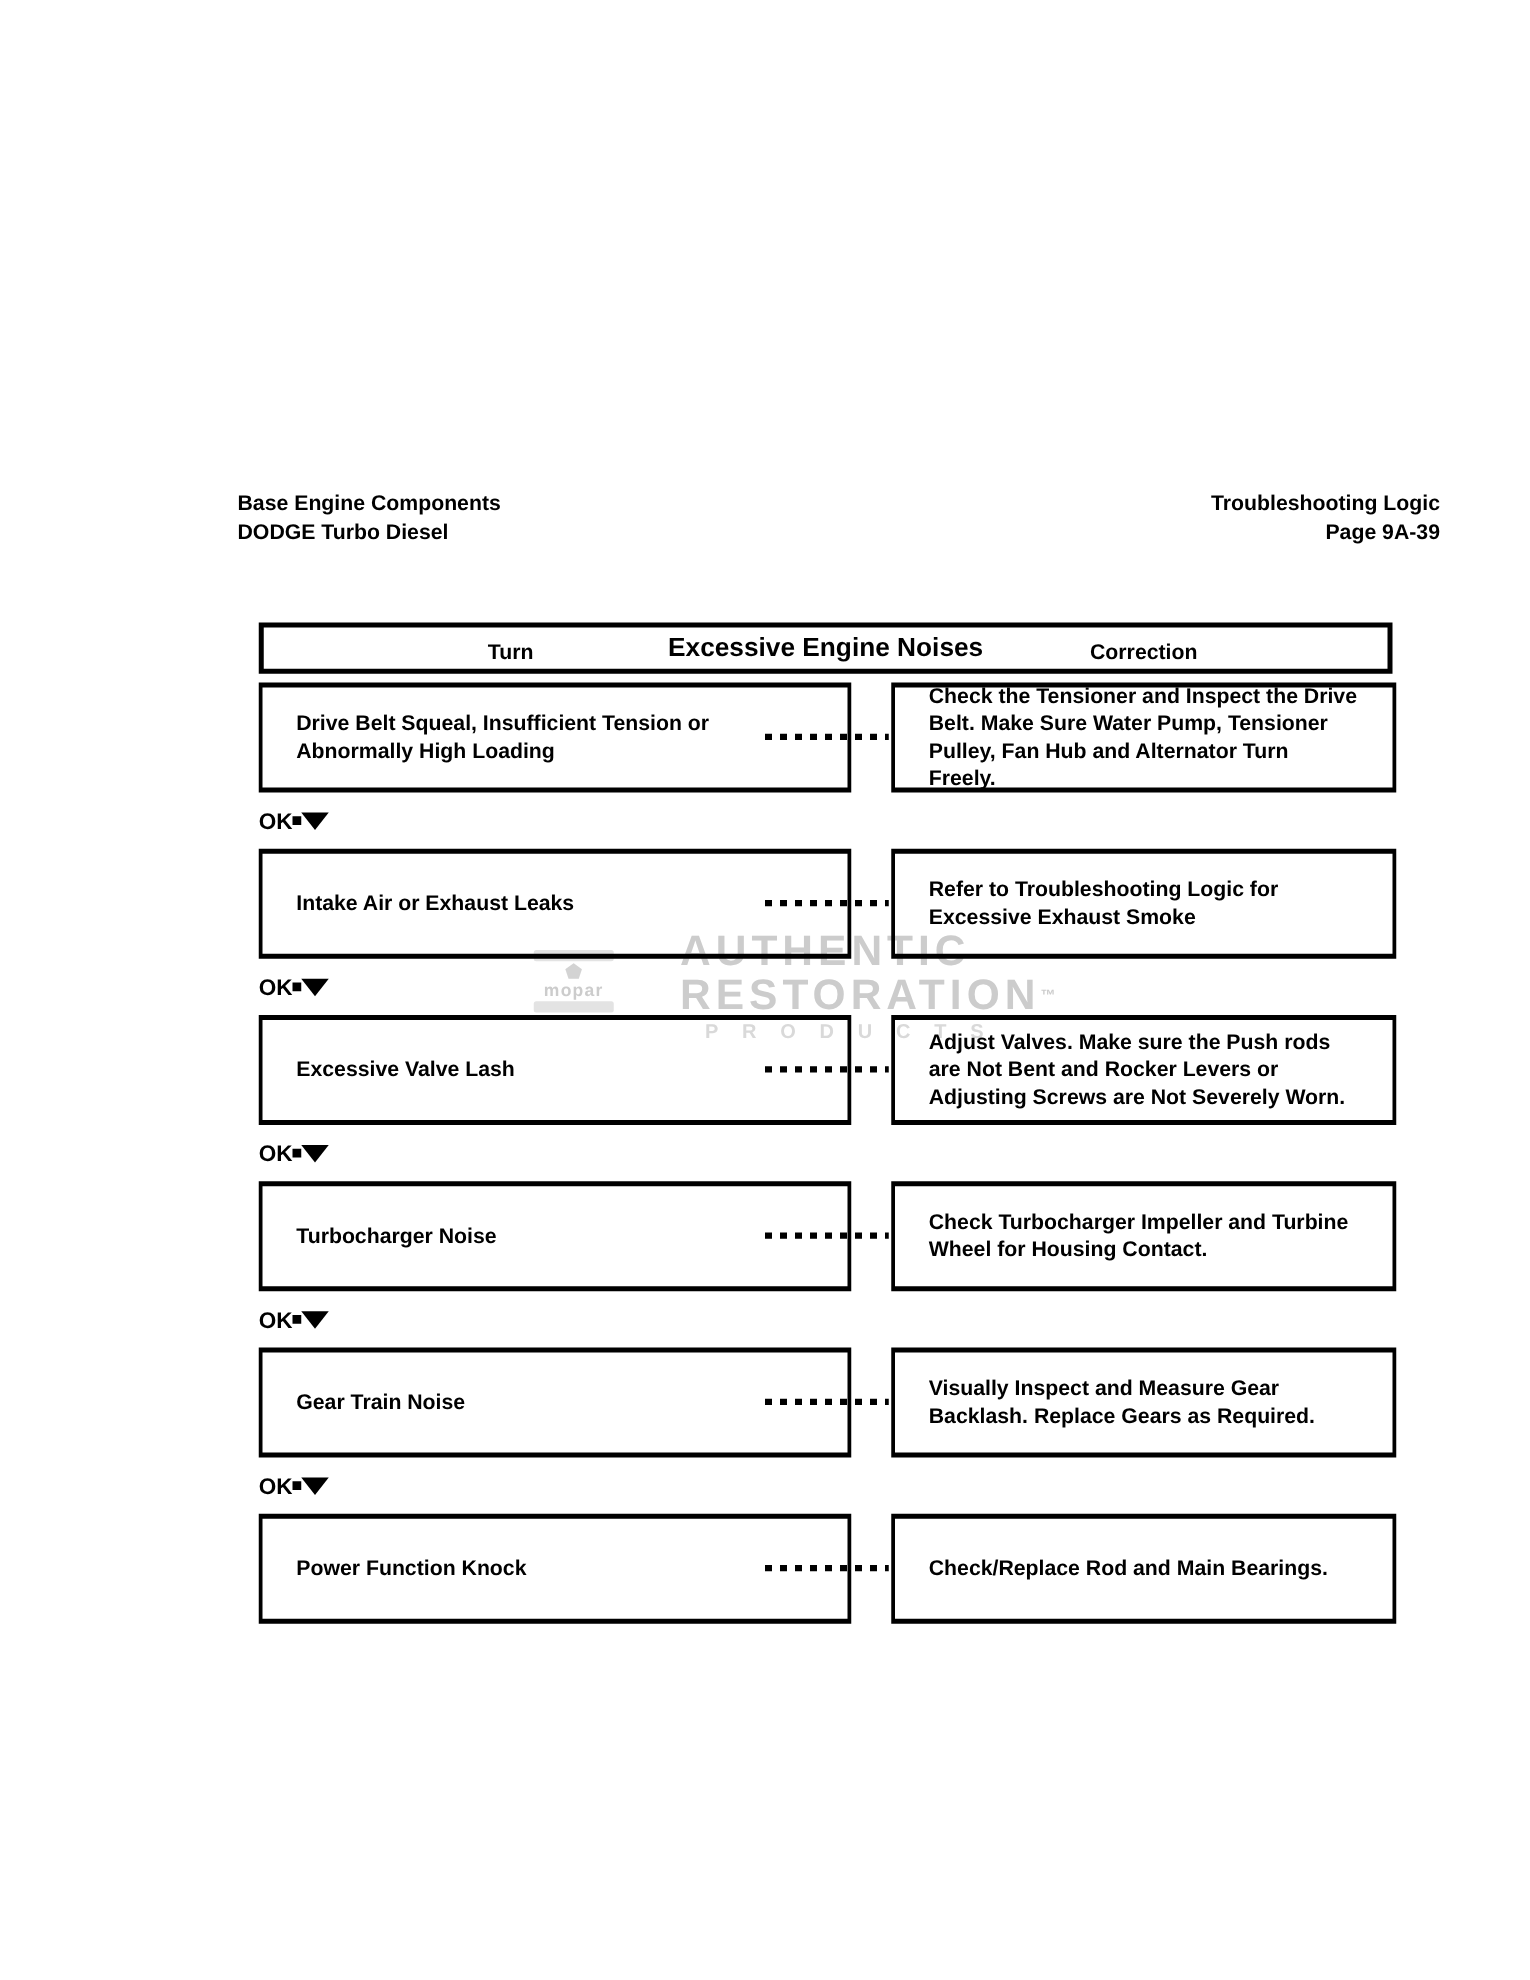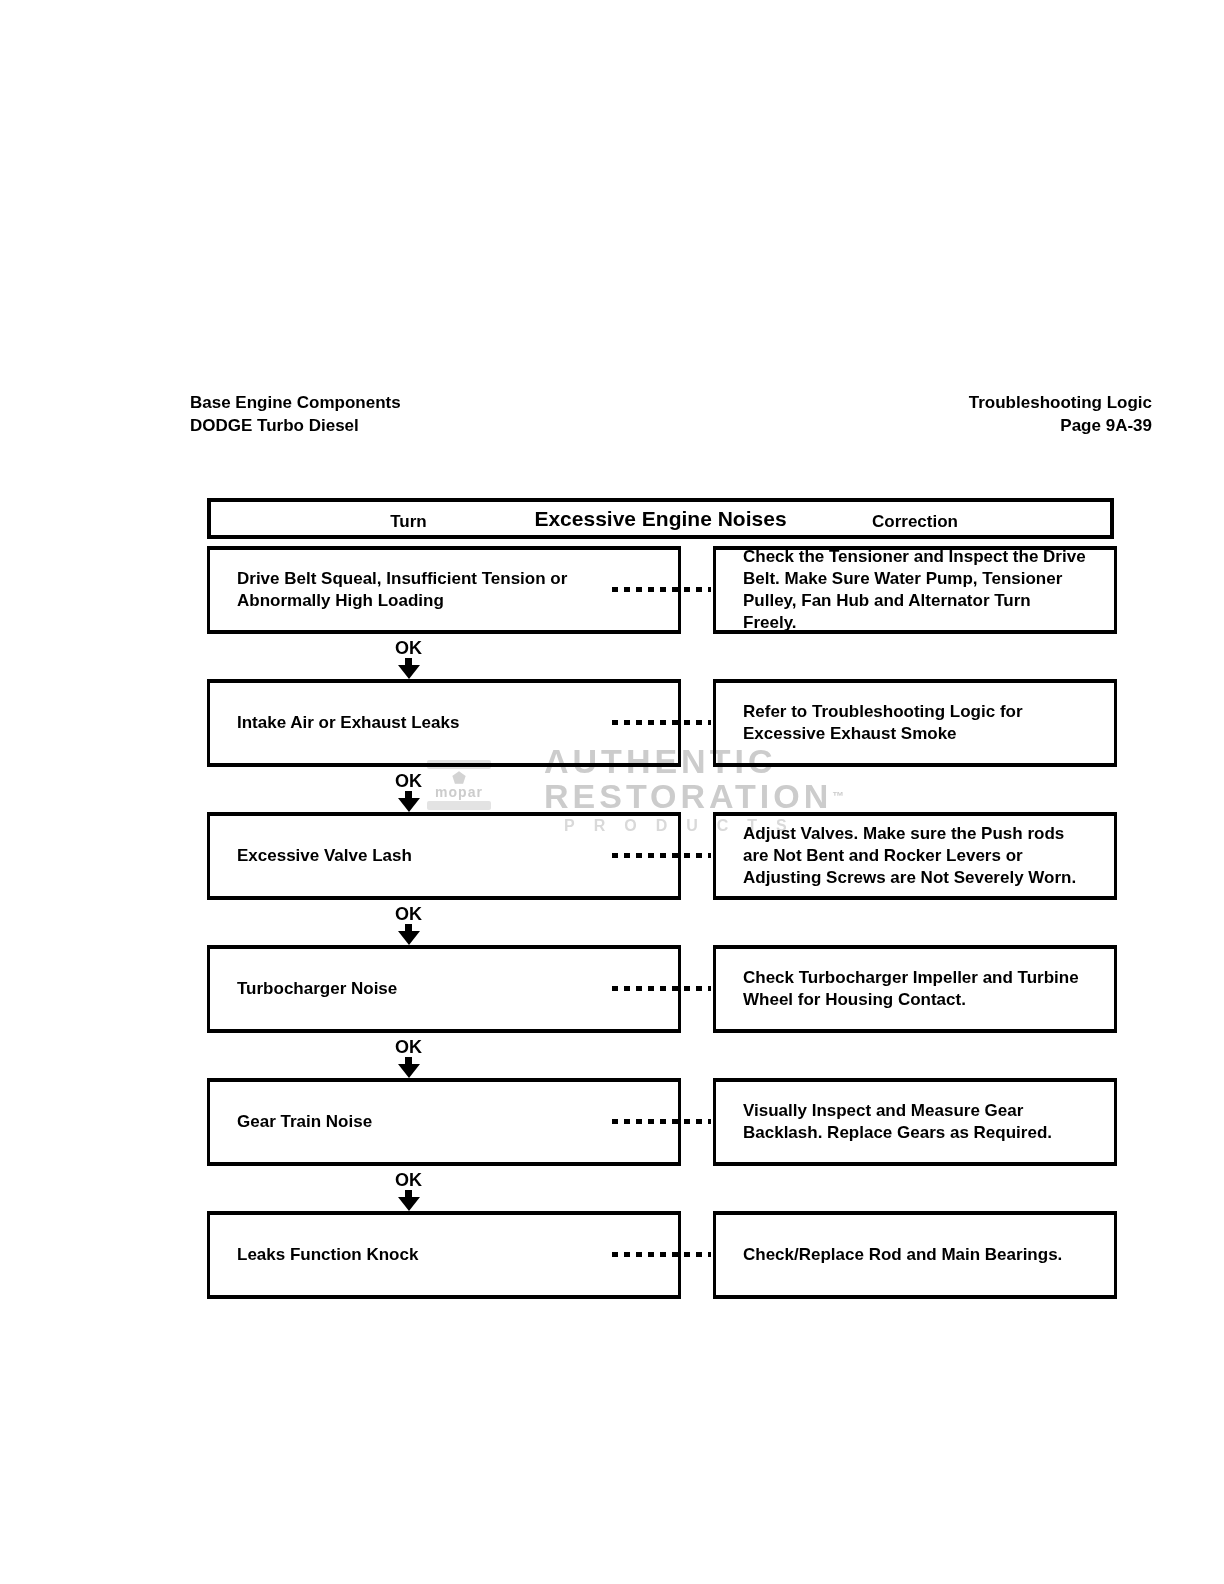--- a/index.html
+++ b/index.html
@@ -39,21 +39,21 @@
   .row{position:relative;height:133px;}
   .row.last{height:88px;}
   .box{position:absolute;top:0;height:88px;border:4px solid #000;border-left-width:3px;border-right-width:3px;
     box-sizing:border-box;background:transparent;
     display:flex;align-items:center;font-size:17px;line-height:22px;}
   .cause-box{left:207px;width:474px;padding:0 27px;}
   .corr-box{left:713px;width:404px;padding:16px 27px;}
   .connector{position:absolute;left:612px;width:99px;top:41px;height:5px;
     background:repeating-linear-gradient(90deg,#000 0 6px,transparent 6px 12px);}
   .ok-wrap{position:absolute;left:207px;top:88px;width:403px;height:45px;
-    display:flex;flex-direction:column;align-items:center;justify-content:flex-end;}
+    display:flex;flex-direction:row;align-items:center;}
   .ok-label{font-size:18px;line-height:19px;margin-top:1px;}
   .arrow-stem{width:7px;height:7px;background:#000;}
   .arrow-head{width:0;height:0;border-left:11px solid transparent;
     border-right:11px solid transparent;border-top:14px solid #000;}
 </style>
 </head>
 <body>
 
 <div class="page">
 
@@ -159,21 +159,21 @@
       </div>
       <div class="ok-wrap">
         <div class="ok-label">OK</div>
         <div class="arrow-stem"></div>
         <div class="arrow-head"></div>
       </div>
     </div>
 
     <div class="row last">
       <div class="box cause-box">
-        <span class="cause-text">Leaks Function Knock</span>
+        <span class="cause-text">Power Function Knock</span>
       </div>
       <div class="connector"></div>
       <div class="box corr-box">
         <span class="corr-text">Check/Replace Rod and Main Bearings.</span>
       </div>
 
     </div>
   </div>
 
 </div>

